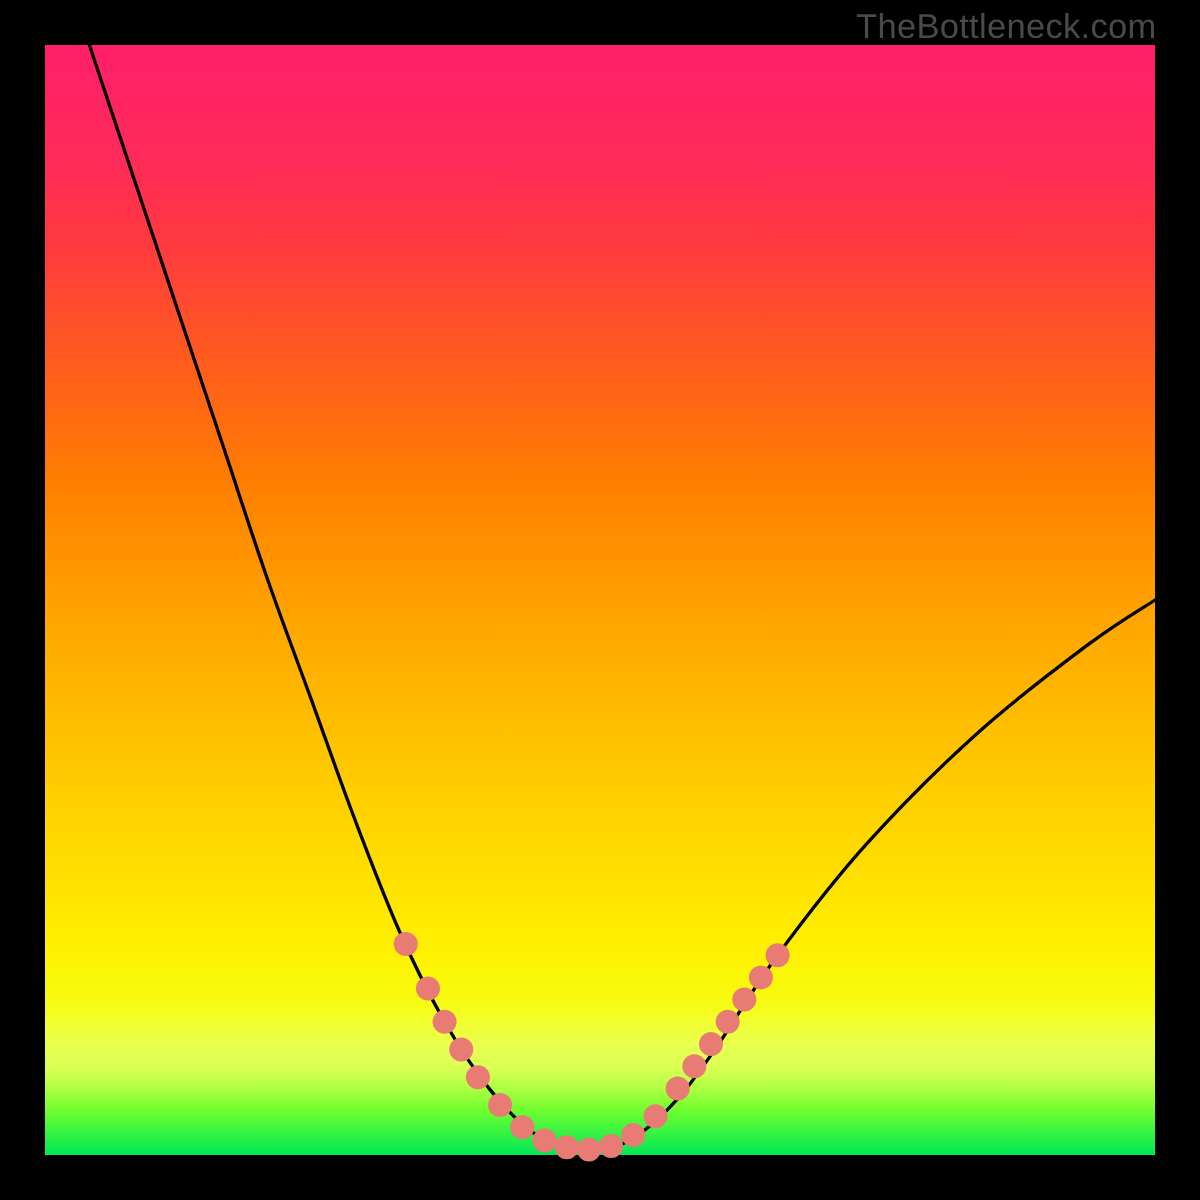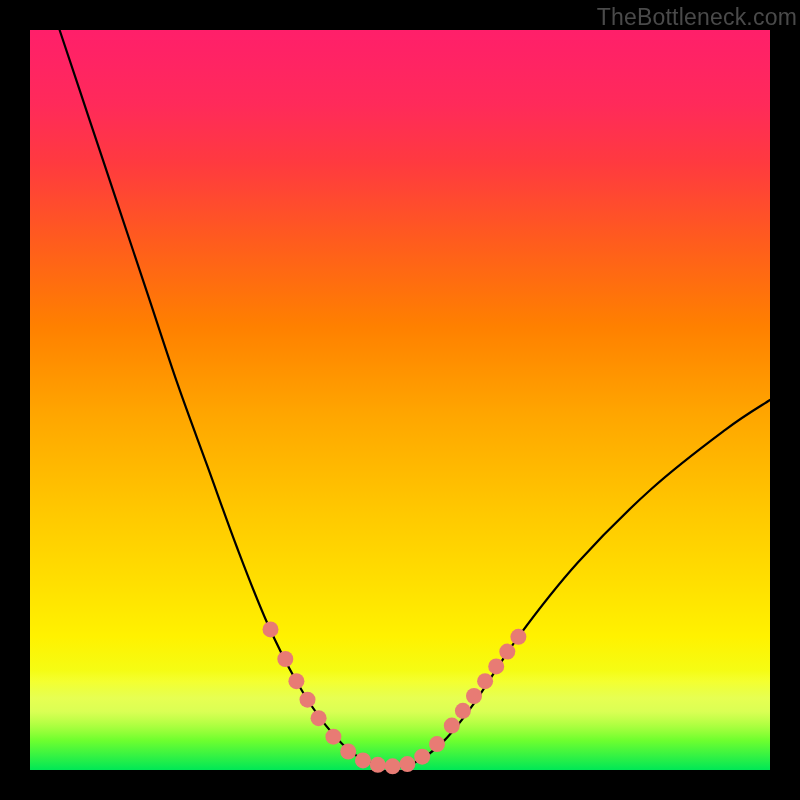--- a/index.html
+++ b/index.html
@@ -53,21 +53,21 @@
       rgba(255,255,200,0.0) 0%,
       rgba(255,255,180,0.35) 40%,
       rgba(255,255,180,0.35) 60%,
       rgba(255,255,200,0.0) 100%
     );
     pointer-events: none;
   }
   .watermark {
     position: absolute;
     top: 4px;
-    right: 3px;
+    right: 29px;
     color: #4a4a4a;
     font-size: 23px;
     font-weight: 500;
     letter-spacing: 0.2px;
     user-select: none;
   }
   svg.curve {
     position: absolute;
     left: 0;
     top: 0;

